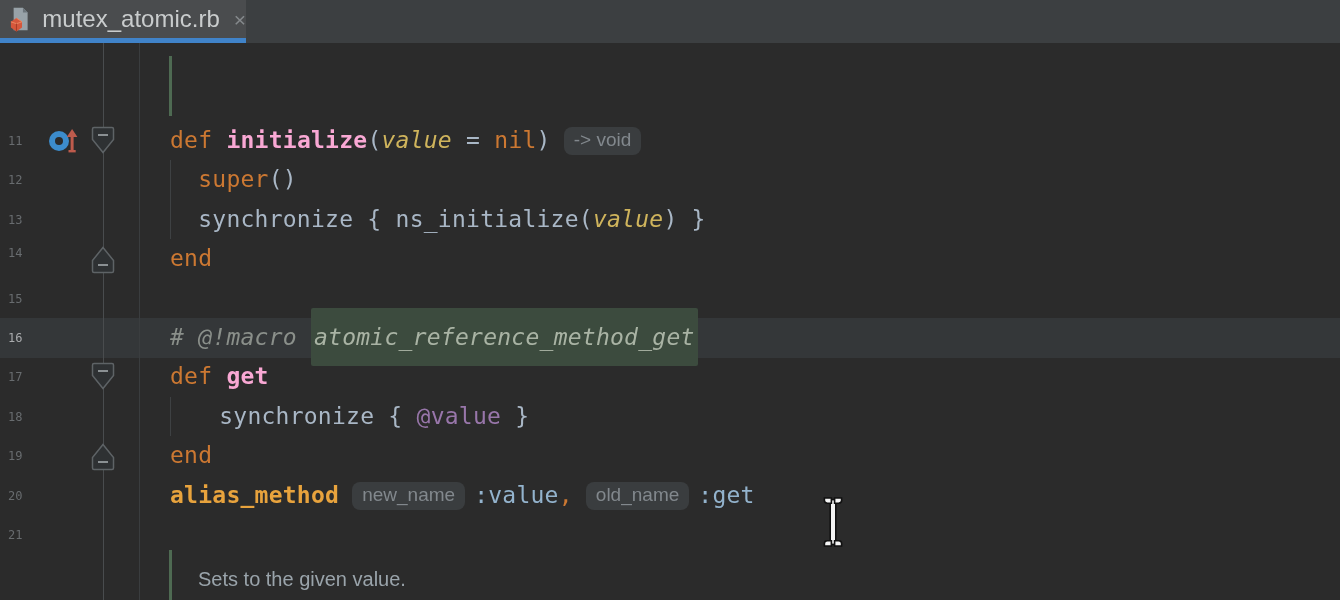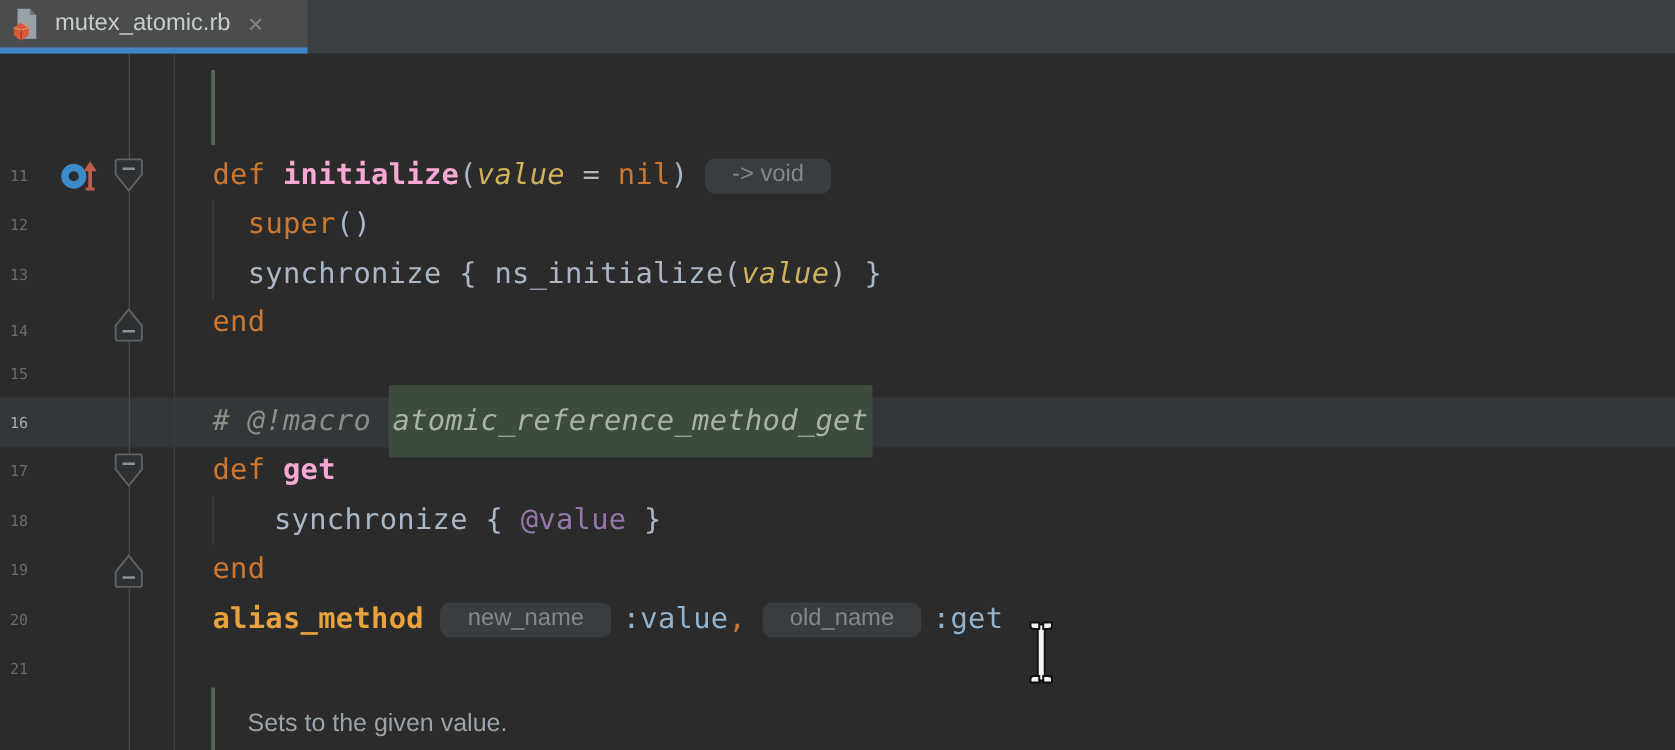--- a/index.html
+++ b/index.html
@@ -7,21 +7,21 @@
     width:1340px;height:600px;position:relative;overflow:hidden;
     background:#2b2b2b;font-family:"Liberation Sans",sans-serif;
   }
   
   .tabbar{position:absolute;left:0;top:0;width:1340px;height:43px;background:#3c3f41;}
   .tab{
     position:absolute;left:0;top:0;height:43px;width:246px;background:#4a4c4e;
     display:flex;align-items:center;padding-left:9px;box-sizing:border-box;
     border-bottom:5px solid #4083c9;
   }
-  .tab-title{color:#c9cccd;font-size:19px;margin-left:11px;white-space:nowrap;}
+  .tab-title{color:#c9cccd;font-size:24px;margin-left:11px;white-space:nowrap;}
   .tab-close{color:#85898c;font-size:21px;margin-left:14px;line-height:1;cursor:default;}
   
   .editor{position:absolute;left:0;top:43px;width:1340px;height:557px;background:#2b2b2b;}
   .line-highlight{position:absolute;left:0;width:1340px;height:40px;background:#343739;}
   .fold-connector{position:absolute;left:103px;top:0;width:1px;height:557px;background:#494c4e;}
   .gutter-sep{position:absolute;left:139px;top:0;width:1px;height:557px;background:#3a3d3f;}
   .indent-guide{position:absolute;left:170px;width:1px;background:#3e4143;}
   .ln{
     position:absolute;left:8px;width:40px;height:40px;line-height:40px;
     font-family:"DejaVu Sans Mono",monospace;font-size:12px;color:#686c6f;
@@ -36,21 +36,21 @@
   .tok-alias{color:#e8a33d;font-weight:bold;margin-top:24px;}
   .tok-method{color:#f9a8d4;font-weight:bold;}
   .tok-param{color:#cfb45c;font-style:italic;}
   .tok-pln{color:#a9b7c6;}
   .tok-sym{color:#93b3cd;}
   .tok-ivar{color:#9876aa;}
   .tok-comment{color:#8a8f8a;font-style:italic;}
   .tok-macro{color:#a9b3a4;font-style:italic;background:#3c4b3e;padding:16px 3px;border-radius:2px;}
   .inlay{
     display:inline-block;font-family:"Liberation Sans",sans-serif;font-size:19px;
-    color:#82888d;background:#3a3d3f;border-radius:8px;padding:2px 22px 4px;
+    color:#82888d;background:#3a3d3f;border-radius:8px;padding:2px 10px 4px;
     margin:0 9px 0 13px;vertical-align:2px;line-height:normal;letter-spacing:0;
   }
   .doc-text{
     position:absolute;left:198px;height:40px;line-height:40px;
     font-size:20px;color:#9aa4ab;white-space:nowrap;
   }
   .doc-bar{position:absolute;left:169px;width:3px;background:#4e6a52;}
   .gutter-icon{position:absolute;}
   .cursor{position:absolute;left:822px;top:496px;}
 </style>
@@ -93,21 +93,21 @@
         <polygon points="26.1,3 20.8,11 31.4,11" fill="#be5b4c"></polygon>
         <rect x="22.5" y="24" width="7.2" height="2.4" fill="#be5b4c"></rect>
       </svg></div>
     <div class="code-line" style="top: 78px;"><span class="tok-kw">def </span><span class="tok-method">initialize</span><span class="tok-pln">(</span><span class="tok-param">value</span><span class="tok-pln"> = </span><span class="tok-kw">nil</span><span class="tok-pln">)</span><span class="inlay">-&gt; void</span></div>
     <div class="ln" style="top: 117.4px;">12</div>
     <div class="indent-guide" style="top: 117.4px; height: 39.4px;"></div>
     <div class="code-line" style="top: 117.4px;"><span class="tok-pln">  </span><span class="tok-kw">super</span><span class="tok-pln">()</span></div>
     <div class="ln" style="top: 156.8px;">13</div>
     <div class="indent-guide" style="top: 156.8px; height: 39.4px;"></div>
     <div class="code-line" style="top: 156.8px;"><span class="tok-pln">  synchronize { ns_initialize(</span><span class="tok-param">value</span><span class="tok-pln">) }</span></div>
-    <div class="ln" style="top: 202px;">14</div>
+    <div class="ln" style="top: 190px;">14</div>
     <div class="gutter-icon" style="left: 91px; top: 200.9px;"><svg width="24" height="30" viewBox="0 0 24 30">
         <path d="M12,3.5 L22.5,16.5 V27 Q22.5,28.5 21,28.5 H3 Q1.5,28.5 1.5,27 V16.5 Z" fill="#2e3133" stroke="#5e6366" stroke-width="1.5"></path>
         <line x1="7" x2="17" y1="21" y2="21" stroke="#8a9093" stroke-width="2"></line>
       </svg></div>
     <div class="code-line" style="top: 196.2px;"><span class="tok-kw">end</span></div>
     <div class="ln" style="top: 235.6px;">15</div>
     <div class="code-line" style="top: 235.6px;"></div>
     <div class="ln current" style="top: 275px;">16</div>
     <div class="code-line" style="top: 275px;"><span class="tok-comment"># @!macro </span><span class="tok-macro">atomic_reference_method_get</span></div>
     <div class="ln" style="top: 314.4px;">17</div>

